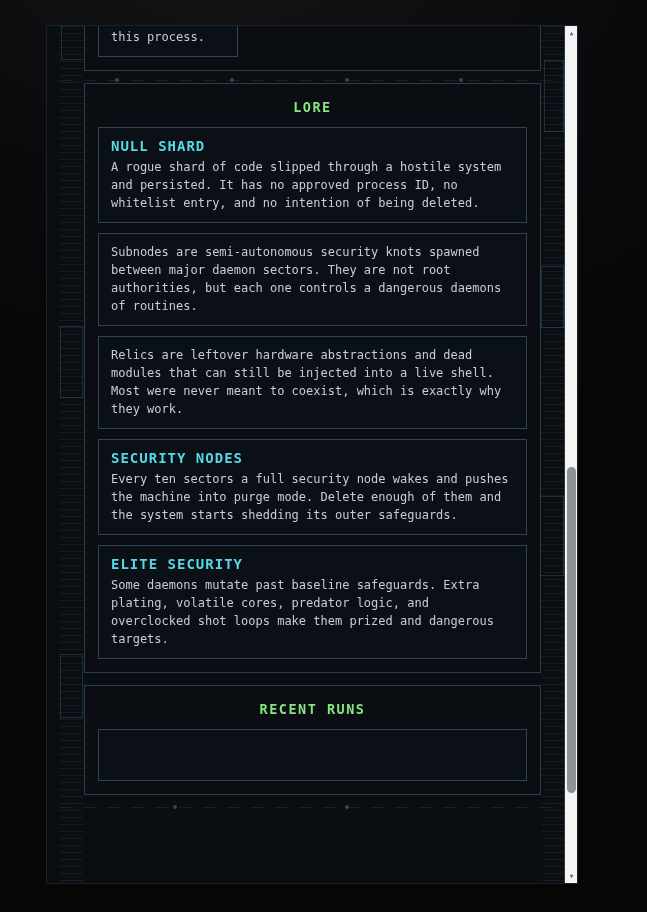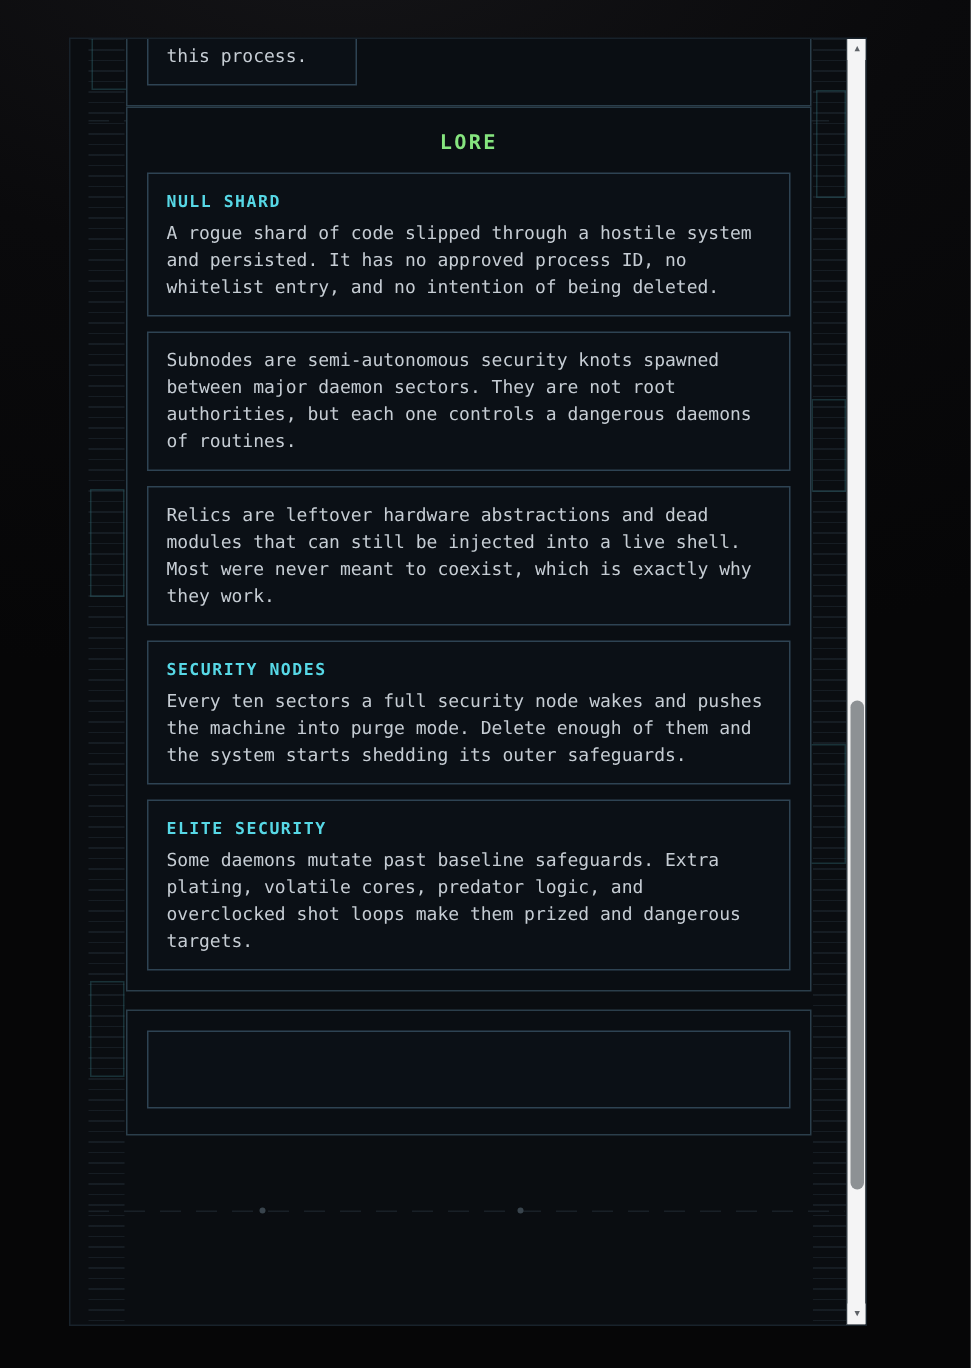--- a/index.html
+++ b/index.html
@@ -49,42 +49,42 @@
   .scroll-content { position:absolute; left:0; top:0; width:519px; }
 
   .panel {
     width:457px; margin-left:37px;
     border:1px solid #2b3e4b;
     background:#0a0e13;
     padding:13px;
   }
   .panel-top { margin-top:-40px; }
   .panel-top .card { width:140px; }
-  .panel-lore { }
+  .panel-lore { margin-top:12px; }
   .panel-recent { margin-top:12px; min-height:84px; }
 
   .section-heading {
     text-align:center;
     color:#86e57f;
     font-weight:bold;
     font-size:13.5px;
     letter-spacing:1.5px;
     margin:2px 0 12px 0;
   }
 
   .card {
     border:1px solid #2e4353;
     background:#0b1016;
     padding:9px 12px 10px 12px;
   }
   .card + .card { margin-top:10px; }
   .card-title {
     color:#57d8e6;
     font-weight:bold;
-    font-size:11px;
+    font-size:14px;
     letter-spacing:1px;
     line-height:19px;
     margin-bottom:2px;
   }
   .card-body {
     color:#c6cdd4;
     font-size:12px;
     line-height:18px;
   }
   .card.no-title .card-body { margin-top:0; }
@@ -168,20 +168,21 @@
         <div class="card-body">Every ten sectors a full security node wakes and pushes the machine into purge mode. Delete enough of them and the system starts shedding its outer safeguards.</div>
       </div>
 
       <div class="card">
         <div class="card-title">ELITE SECURITY</div>
         <div class="card-body">Some daemons mutate past baseline safeguards. Extra plating, volatile cores, predator logic, and overclocked shot loops make them prized and dangerous targets.</div>
       </div>
     </div>
 
     <div class="panel panel-recent">
+      <div class="section-heading">RECENT RUNS</div>
 
       <div class="card run-card">
         
       </div>
     </div>
 
   </div>
 
   <div class="scrollbar">
     <div class="sb-btn up">▲</div>

